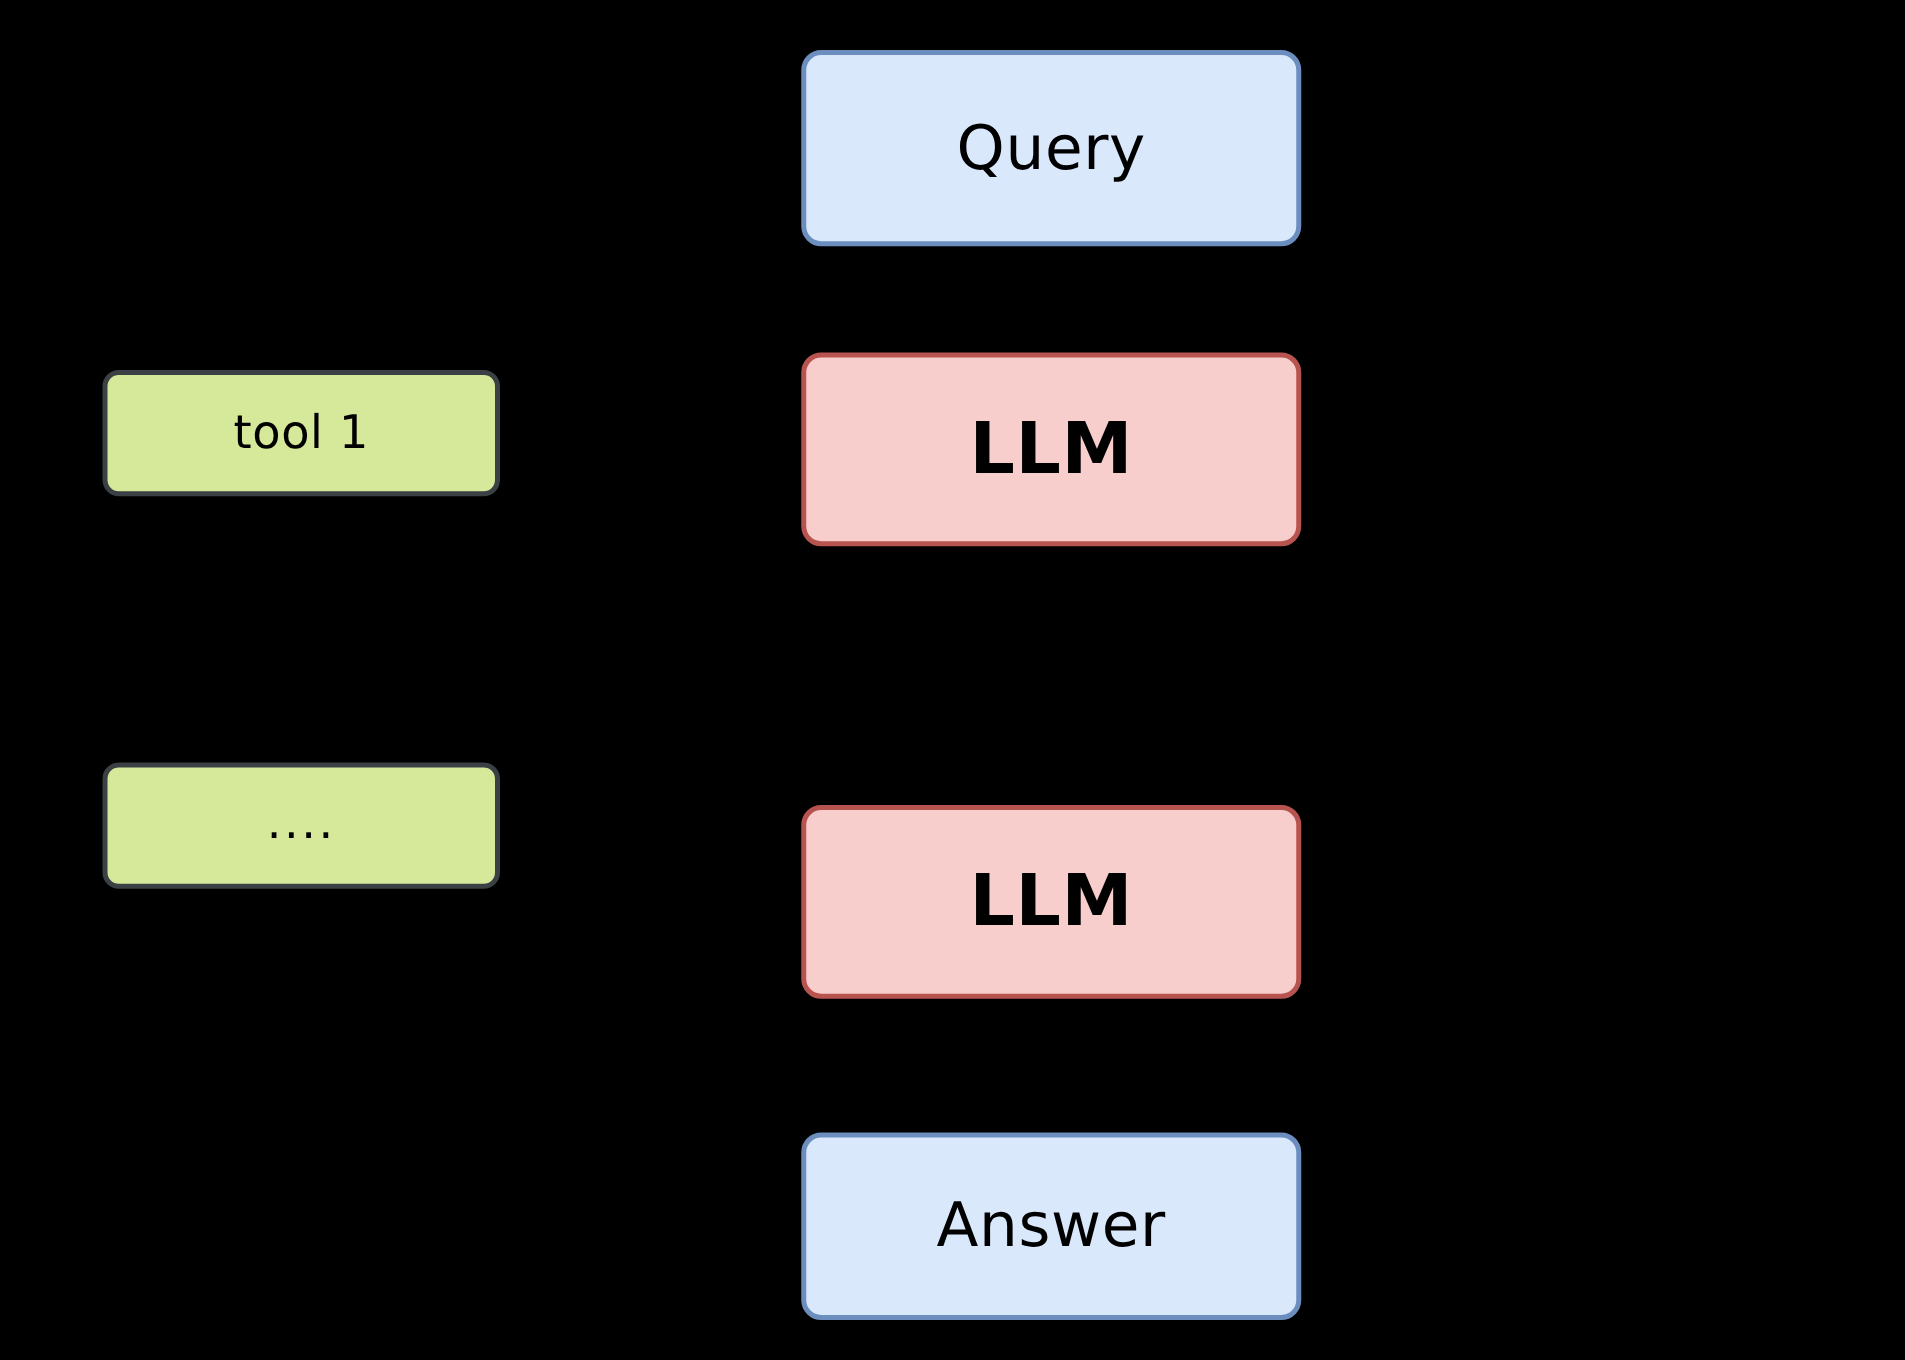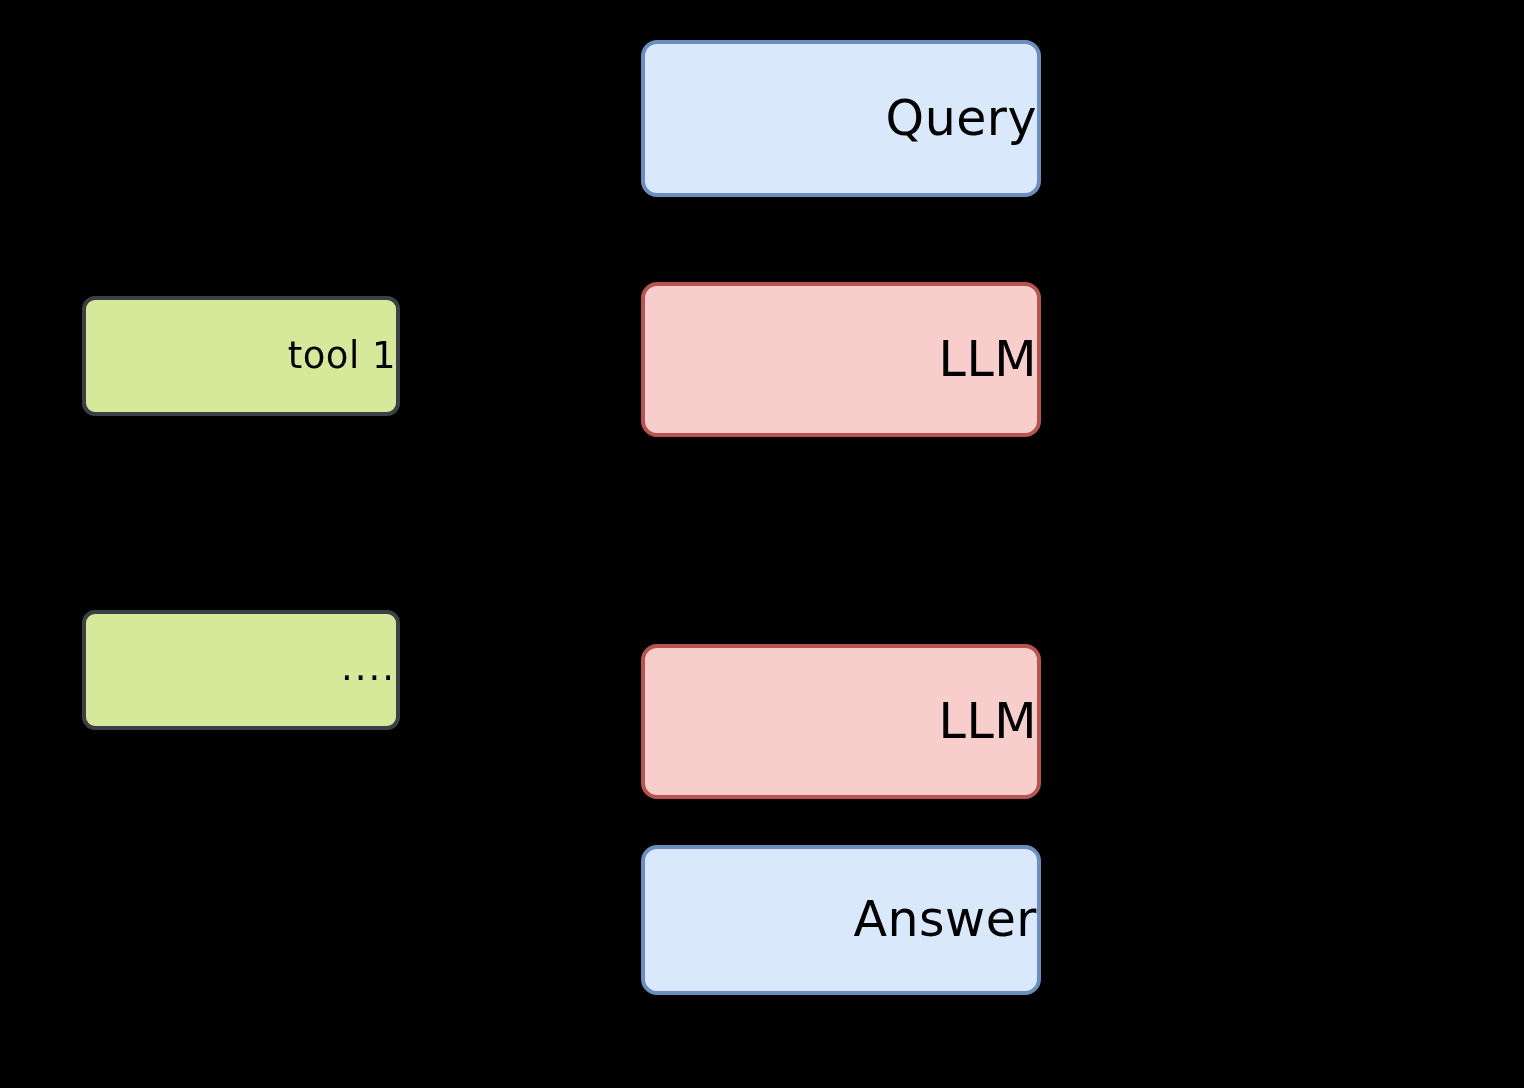--- a/index.html
+++ b/index.html
@@ -15,36 +15,36 @@
     background: #000000;
     overflow: hidden;
     font-family: "DejaVu Sans", sans-serif;
   }
   .node {
     position: absolute;
     box-sizing: border-box;
     display: flex;
     align-items: center;
     justify-content: center;
-    text-align: right;
+    text-align: center;
     line-height: 1.1;
     user-select: none;
   }
   .node .node-label {
     display: block;
     width: 100%;
     color: #000000;
     letter-spacing: 0.5px;
   }
 
   
   .node--tool {
     left: 82px;
     width: 318px;
-    height: 120px;
+    height: 101px;
     background: #d6e89a;
     border: 4px solid #3b4044;
     border-radius: 13px;
   }
   .node--tool .node-label {
     font-size: 37px;
     font-weight: 400;
   }
 
   #tool-1 { top: 296px; }
@@ -76,28 +76,28 @@
     font-weight: 400;
   }
 
   
   .node--llm {
     background: #f8cecc;
     border: 4px solid #b85450;
     border-radius: 16px;
   }
   .node--llm .node-label {
-    font-size: 49px;
-    font-weight: 400;
+    font-size: 57px;
+    font-weight: 700;
   }
 
   #query  { top: 40px;  height: 157px; }
   #llm-1  { top: 282px; height: 155px; }
   #llm-2  { top: 644px; height: 155px; }
-  #answer { top: 845px; height: 150px; }
+  #answer { top: 906px; height: 150px; }
 </style>
 </head>
 <body>
 
 <div id="canvas">
 
   <div class="node node--tool" id="tool-1">
     <span class="node-label">tool 1</span>
   </div>
 

